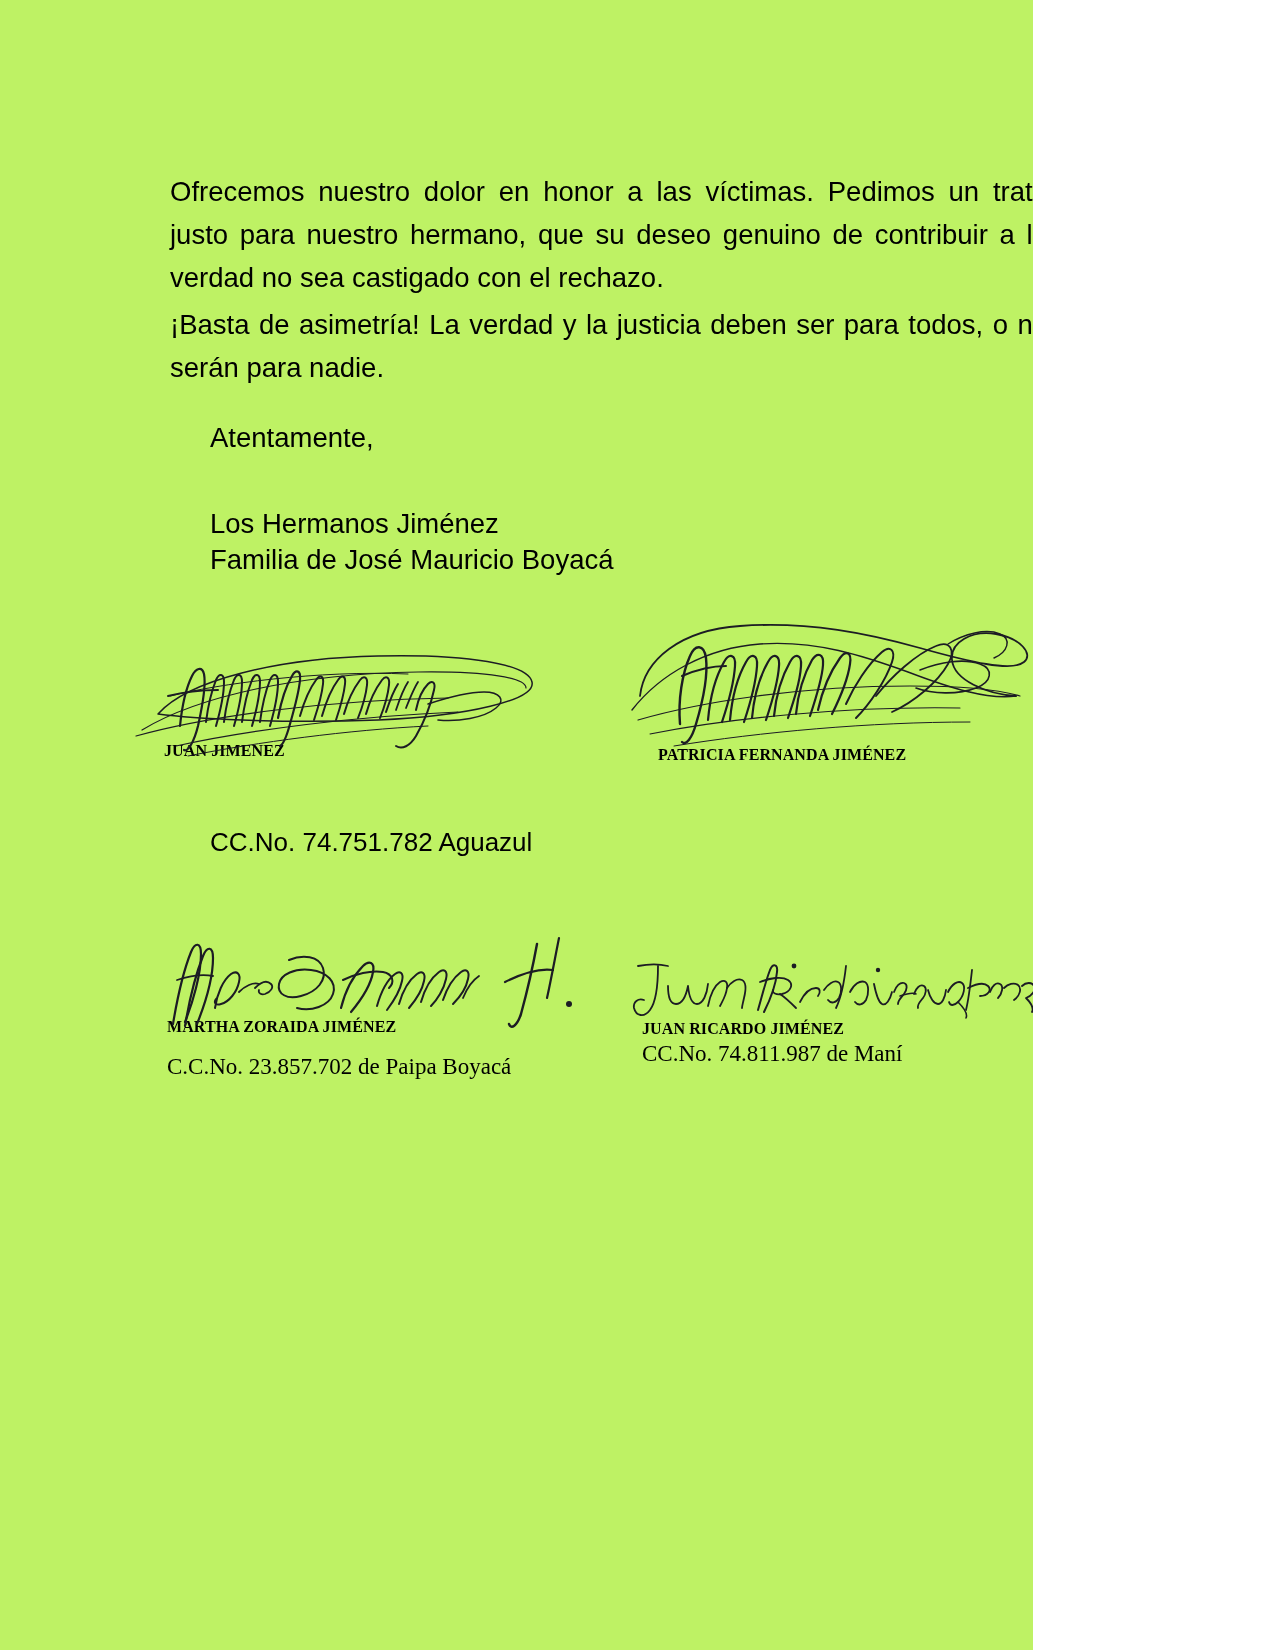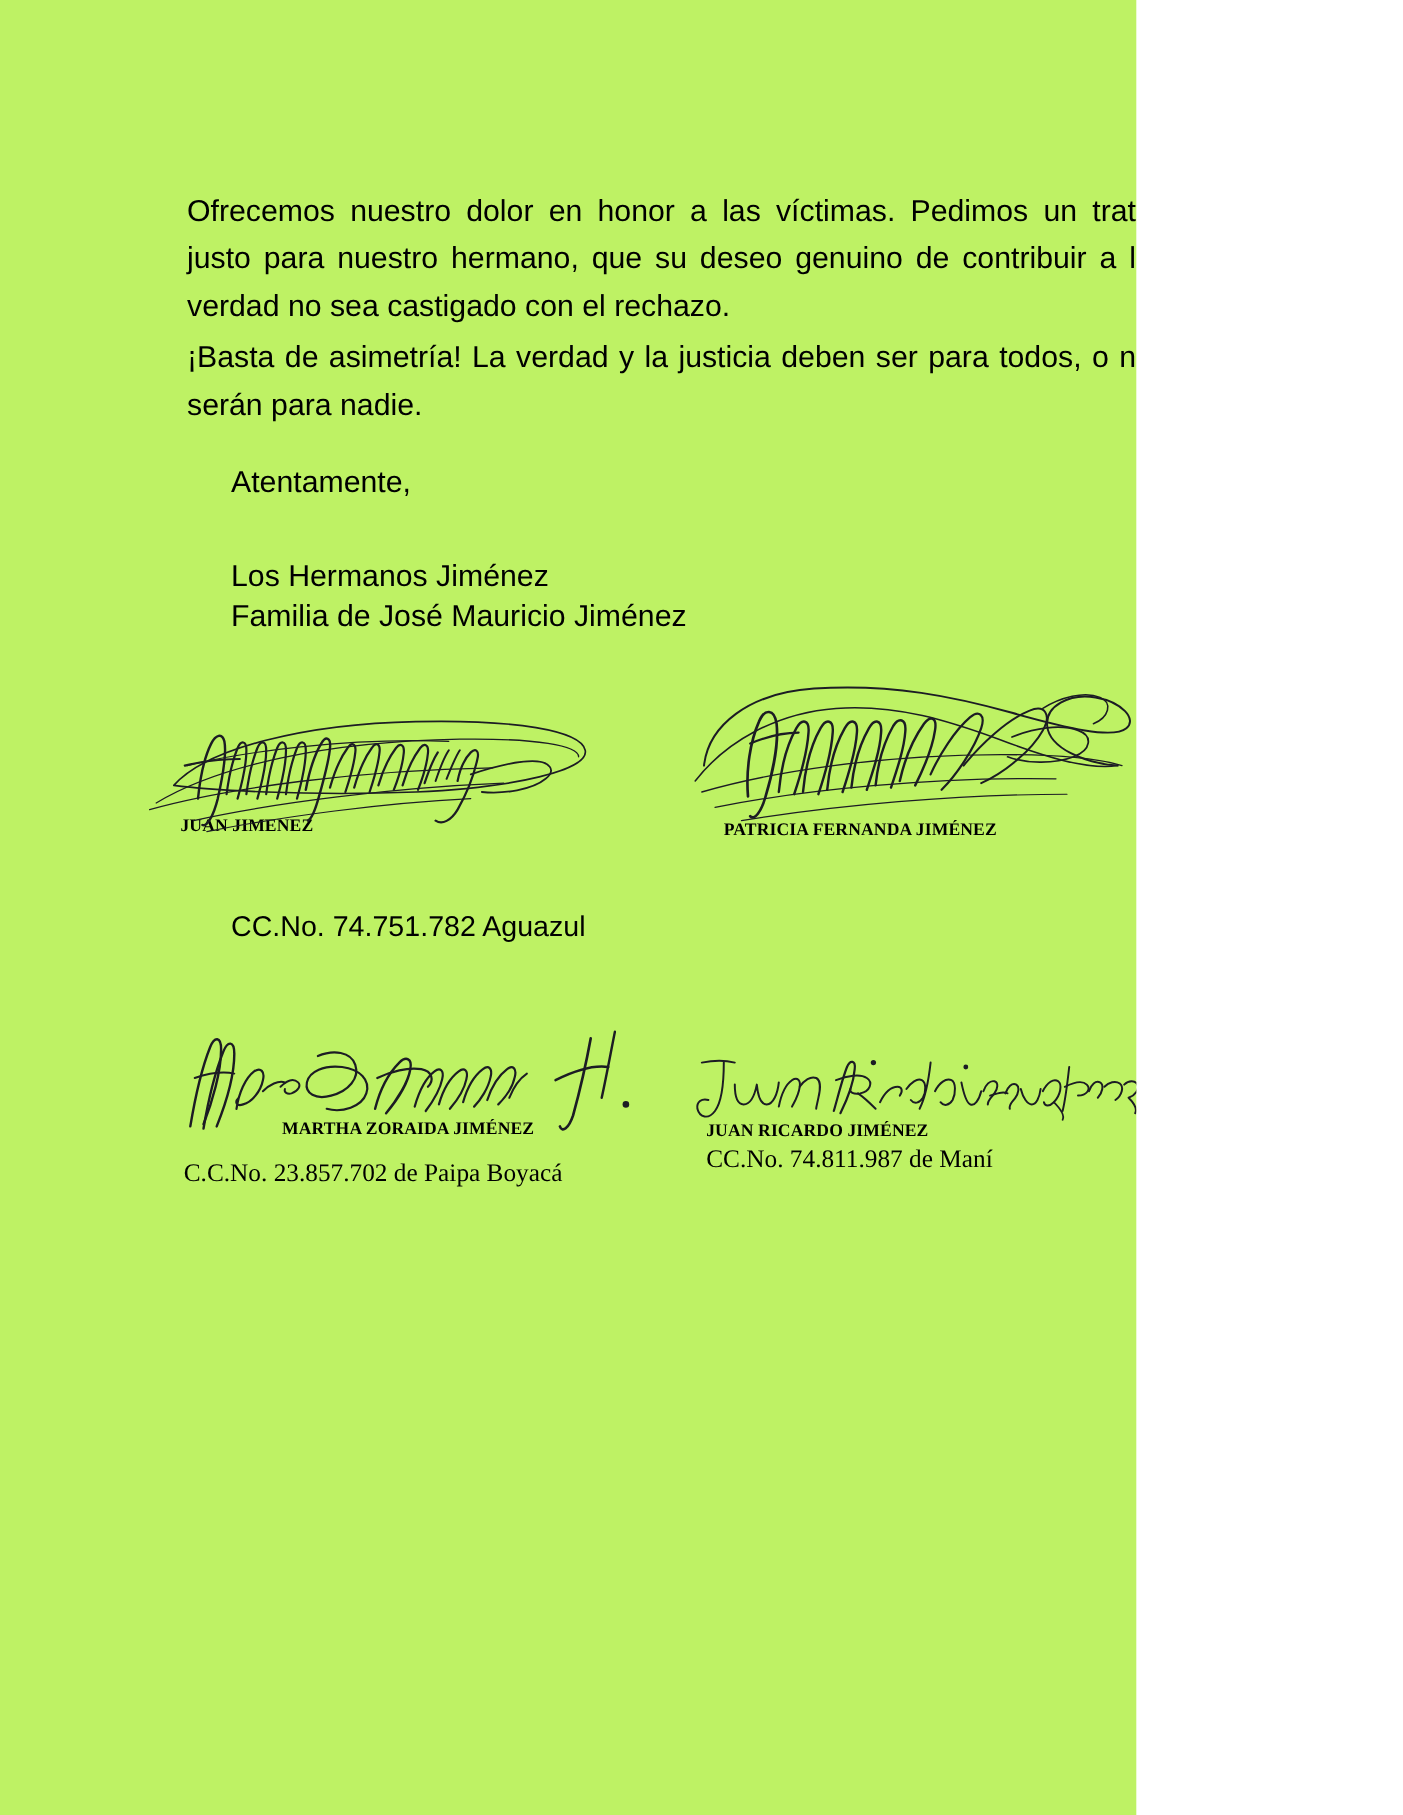--- a/index.html
+++ b/index.html
@@ -76,41 +76,41 @@
 
   
   #sig-block-juan      { left: 128px; top: 618px; }
   #sig-block-patricia  { left: 620px; top: 600px; }
   #sig-block-martha    { left: 155px; top: 930px; }
   #sig-block-ricardo   { left: 628px; top: 952px; }
 
   #sig-block-juan .sig-name     { margin-left: 36px; margin-top: -16px; }
   #sig-block-patricia .sig-name { margin-left: 38px; margin-top: -14px; }
   #sig-block-patricia .sig-id   { margin-left: 32px; margin-top: 2px; }
-  #sig-block-martha .sig-name   { margin-left: 12px; margin-top: -12px; text-align: center; }
+  #sig-block-martha .sig-name   { margin-left: 12px; margin-top: -12px; }
   #sig-block-martha .sig-id     { margin-left: 12px; margin-top: 18px; }
   #sig-block-ricardo .sig-name  { margin-left: 14px; margin-top: -12px; }
   #sig-block-ricardo .sig-id    { margin-left: 14px; margin-top: 3px; }
 
   .ink { fill: none; stroke: #1c1c24; stroke-linecap: round; stroke-linejoin: round; }
 </style>
 </head>
 <body>
 
 <div class="page">
 
   <p class="body-text" id="para-1">Ofrecemos nuestro dolor en honor a las víctimas. Pedimos un trato justo para nuestro hermano, que su deseo genuino de contribuir a la verdad no sea castigado con el rechazo.</p>
 
   <p class="body-text" id="para-2">¡Basta de asimetría! La verdad y la justicia deben ser para todos, o no serán para nadie.</p>
 
   <div class="plain-line" id="closing-salutation">Atentamente,</div>
 
   <div class="plain-line" id="signer-group-line-1">Los Hermanos Jiménez</div>
 
-  <div class="plain-line" id="signer-group-line-2">Familia de José Mauricio Jiménez</div>
+  <div class="plain-line" id="signer-group-line-2">Familia de José Mauricio Boyacá</div>
 
   <div class="sig-block" id="sig-block-juan">
     <span class="sig-scan">
       <svg width="420" height="140" viewBox="0 0 420 140" aria-hidden="true">
         <g class="ink">
           <path d="M30 96 C60 62, 150 40, 250 38 C340 36, 400 46, 404 64 C408 82, 340 98, 250 102 C150 106, 60 100, 30 96 Z" stroke-width="1.5"></path>
           <path d="M14 112 C70 78, 170 56, 290 54 C360 53, 398 60, 398 70" stroke-width="1.2"></path>
           <path d="M42 78 C90 66, 190 52, 280 56" stroke-width="1"></path>
           <path d="M52 108 C54 88, 58 70, 64 58 C68 50, 74 48, 76 56 C78 66, 74 90, 70 108 C66 124, 60 134, 56 132" stroke-width="2.2"></path>
           <path d="M40 78 C56 74, 74 72, 90 72" stroke-width="2"></path>

